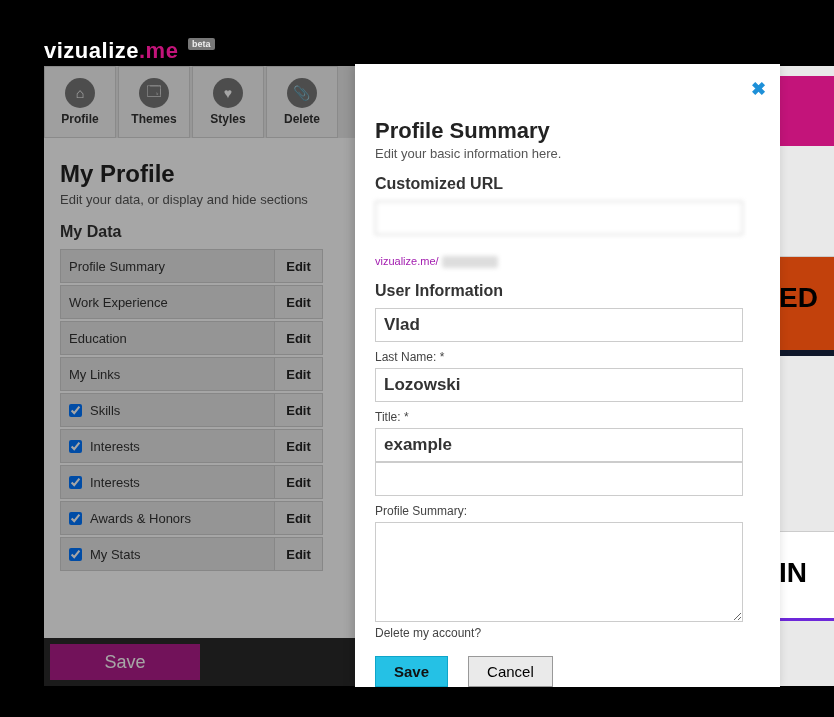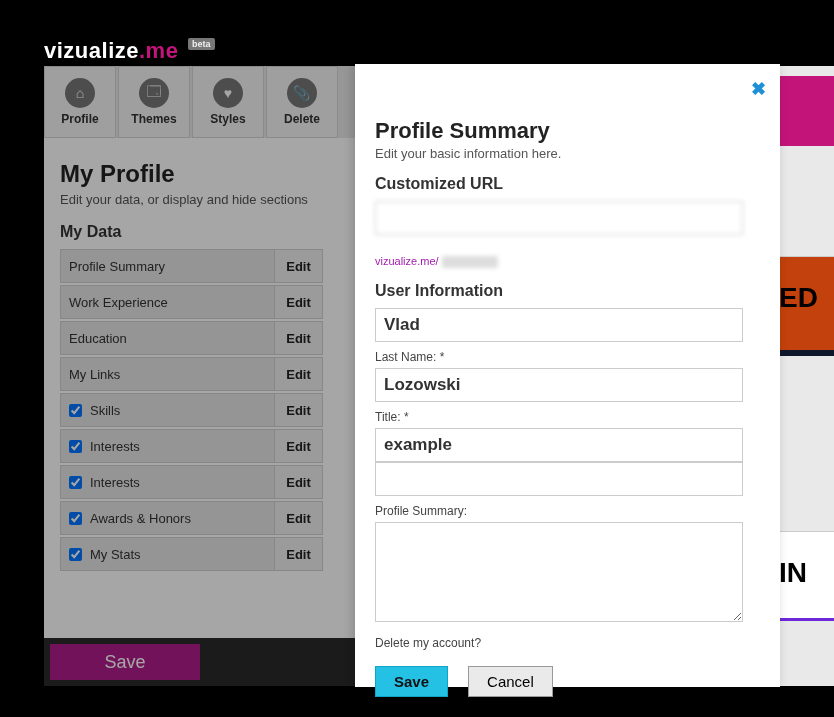--- a/index.html
+++ b/index.html
@@ -52,21 +52,21 @@
 .modal input[type=text], .modal textarea { width:368px; border:1px solid #ccc; padding:6px 8px; font-size:17px; color:#333; background:#fff;font-weight:bold;}
 .modal textarea { height:100px; resize:both; }
 .modal .lab { font-size:12px; color:#444; margin:8px 0 4px 0; display:block;}
 .modal .url-preview { font-size:11px; color:#a21caf; margin-top:20px;}
 .modal .url-preview .blur { display:inline-block; width:56px; height:12px; background:#ddd; filter:blur(2px); vertical-align:middle; border-radius:2px;}
 .modal input.blur-input::placeholder { color:transparent; }
 .modal input.blur-input { color:#bbb; filter:blur(2px); }
 .modal .actions { margin-top:16px; display:flex; gap:20px;}
 .modal .btn { padding:6px 18px; font-size:15px; border:1px solid #999; background:#eaeaea; cursor:pointer;}
 .modal .btn.primary { background:#25c1e5; border-color:#0fa5c9; color:#111; font-weight:bold;}
-.modal .del { font-size:12px; color:#444; margin-top:10px;}
+.modal .del { font-size:12px; color:#444; }
 </style>
 </head>
 <body>
 
 <div class="brand">
   <span>vizualize</span><span class="me">.me</span>
   <span class="beta">beta</span>
 </div>
 
 <div class="right-sliver">

